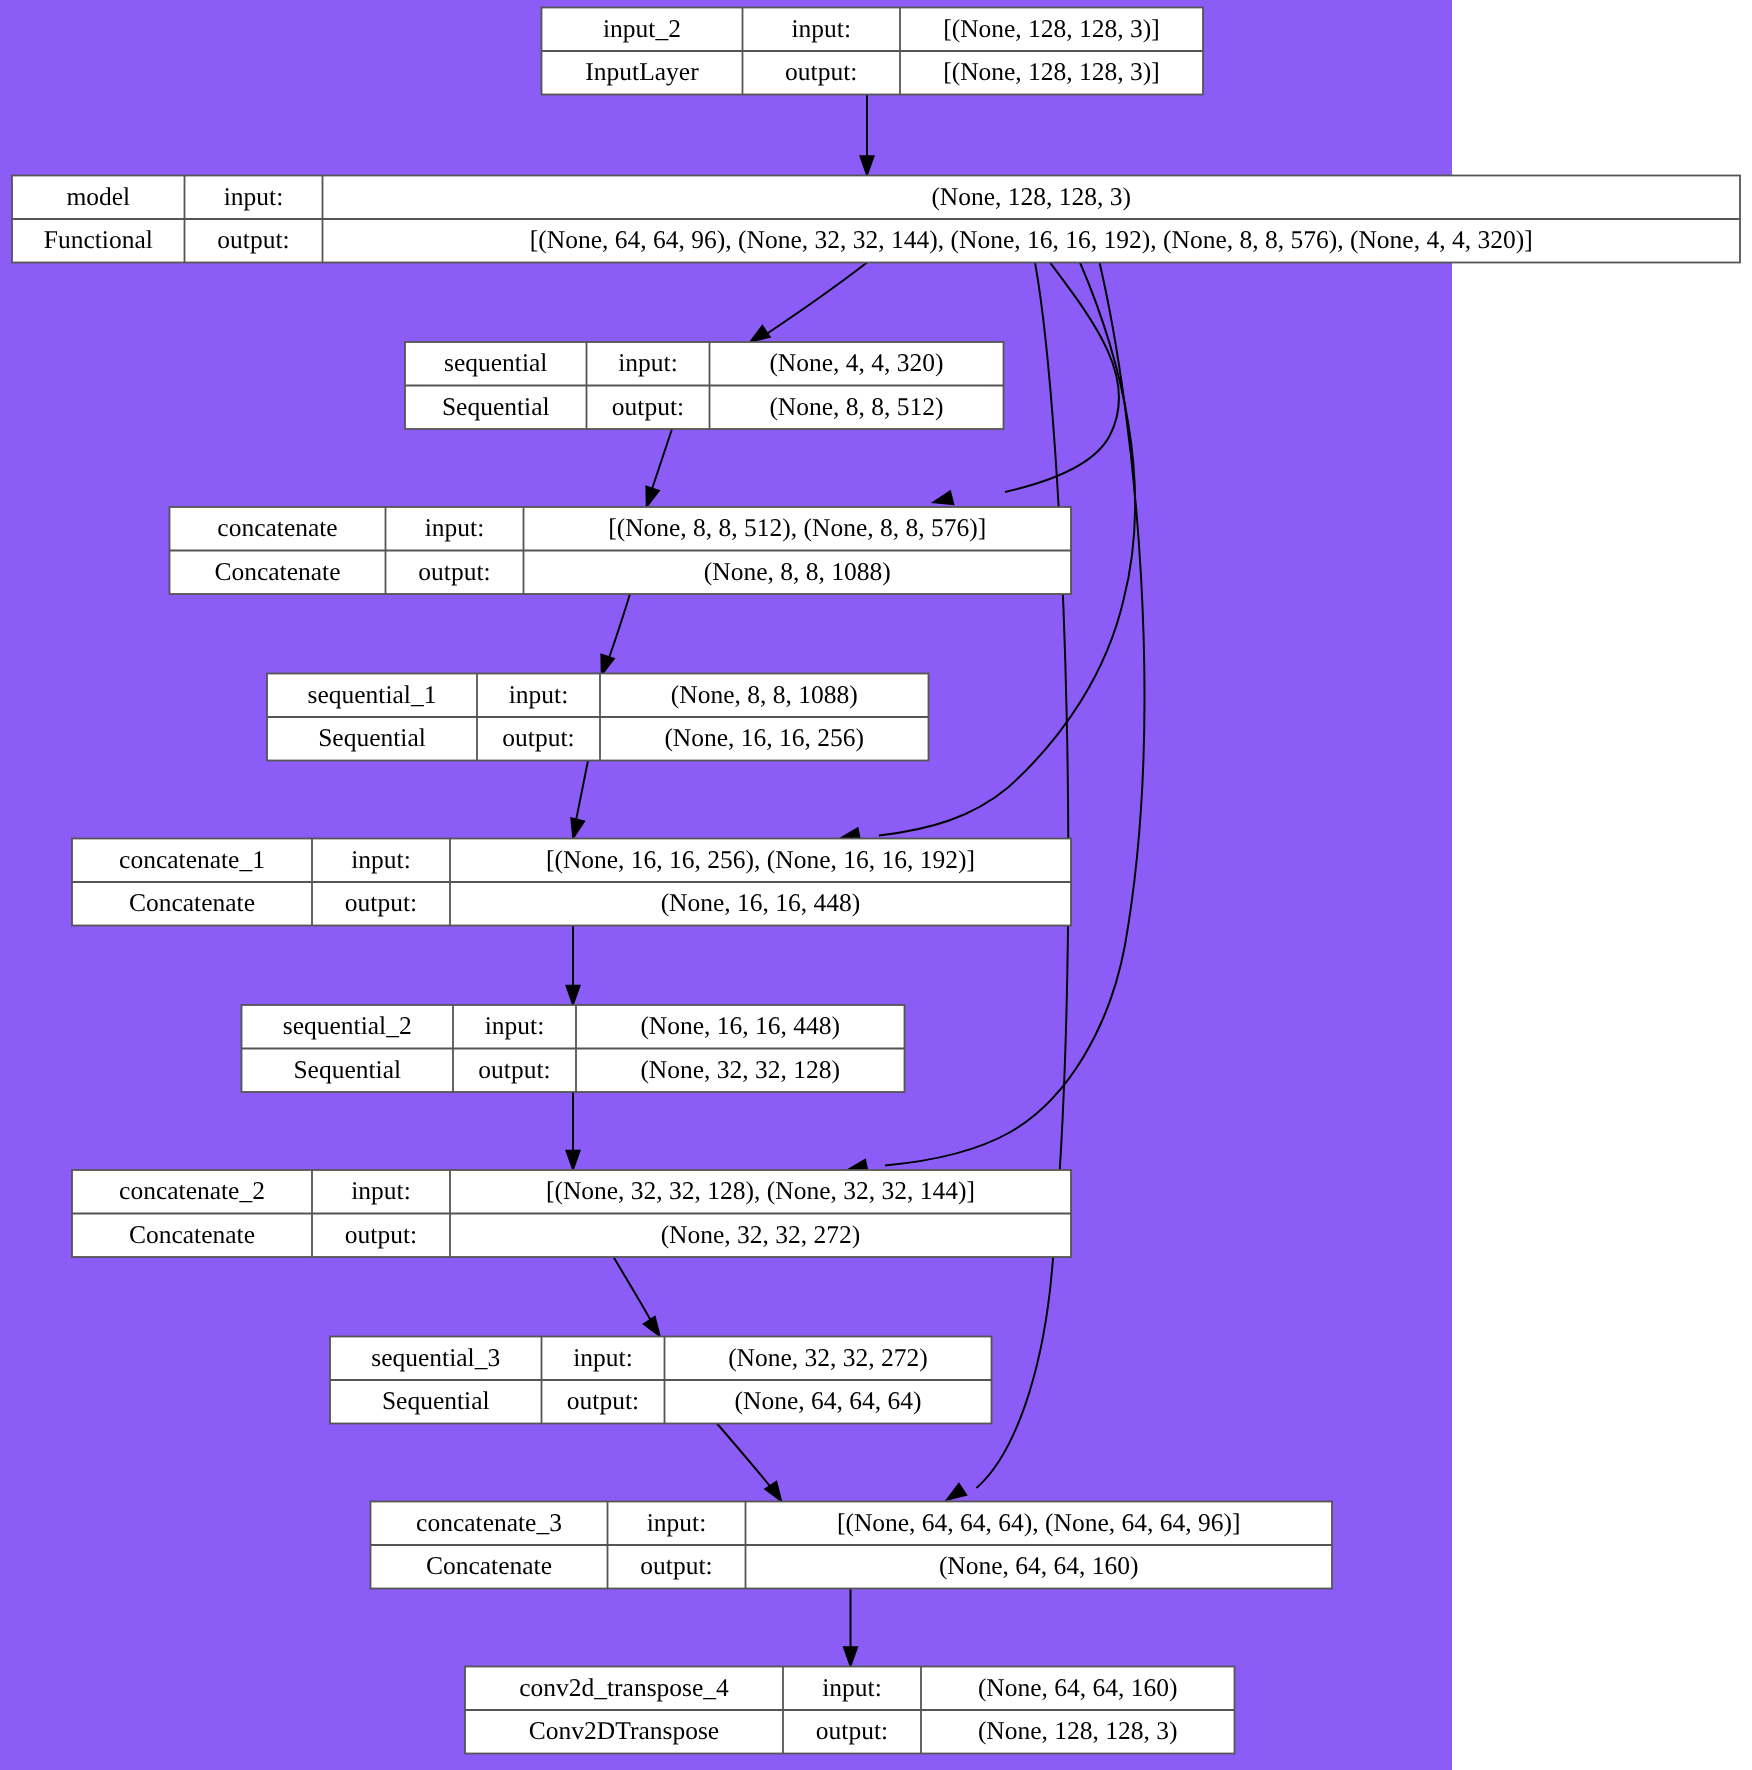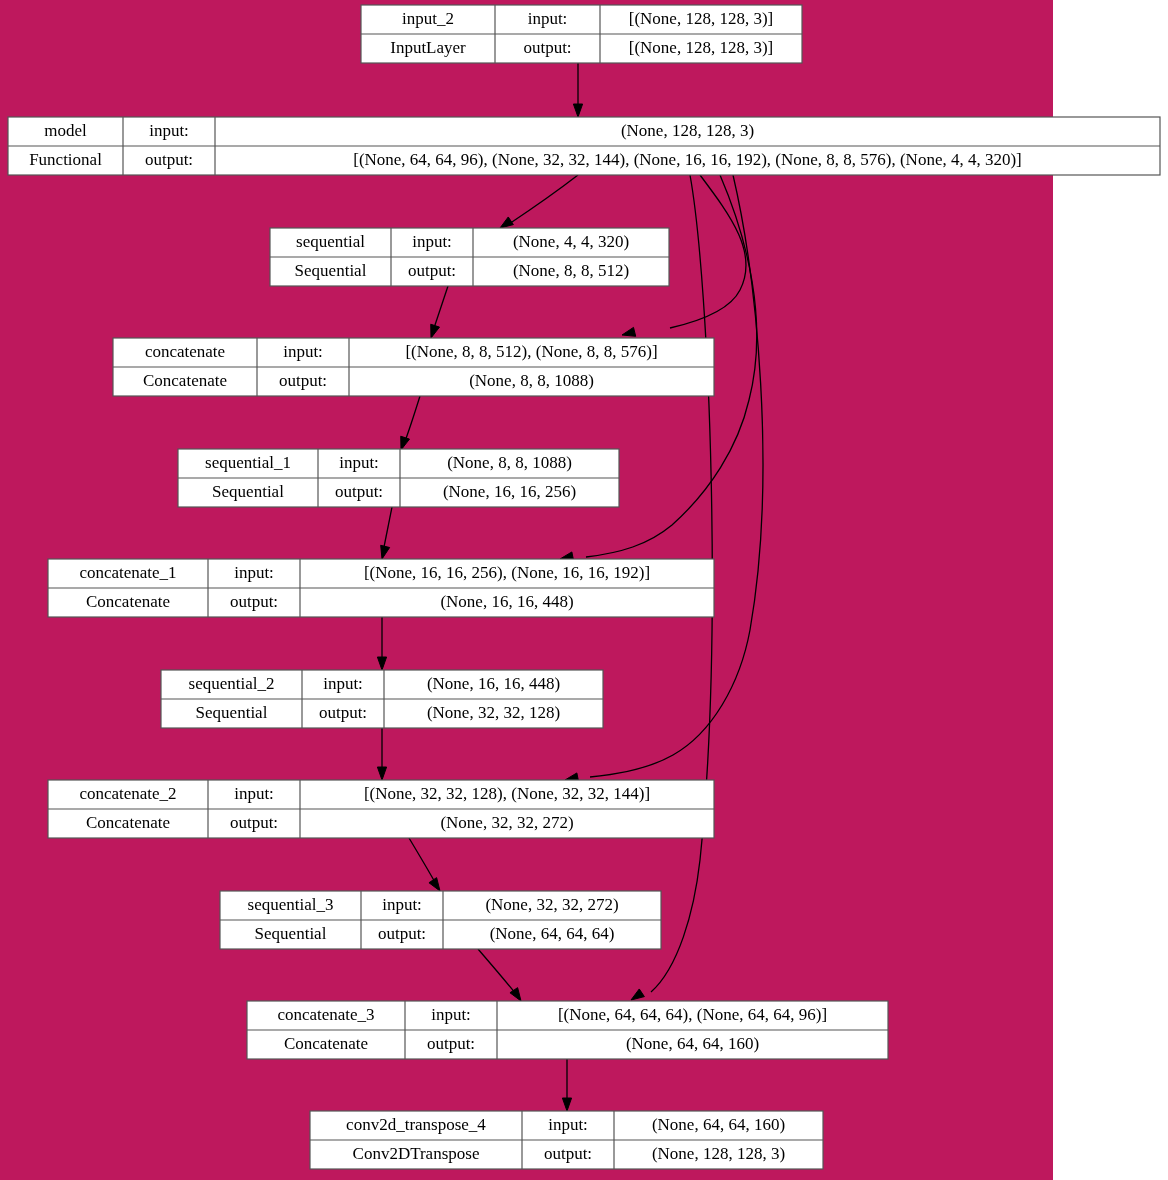--- a/index.html
+++ b/index.html
@@ -9,23 +9,23 @@
     background: #ffffff;
   }
   body {
     width: 1168px;
     height: 1180px;
     font-family: "Liberation Serif", "DejaVu Serif", serif;
     overflow: hidden;
   }
   #graph-root {
     position: relative;
-    width: 1053px;
+    width: 968px;
     height: 1180px;
-    background: #be185d;
+    background: #8b5cf6;
   }
   svg#graph-svg {
     position: absolute;
     top: 0;
     left: 0;
     width: 1168px;
     height: 1180px;
     display: block;
   }
   .node-rect {

